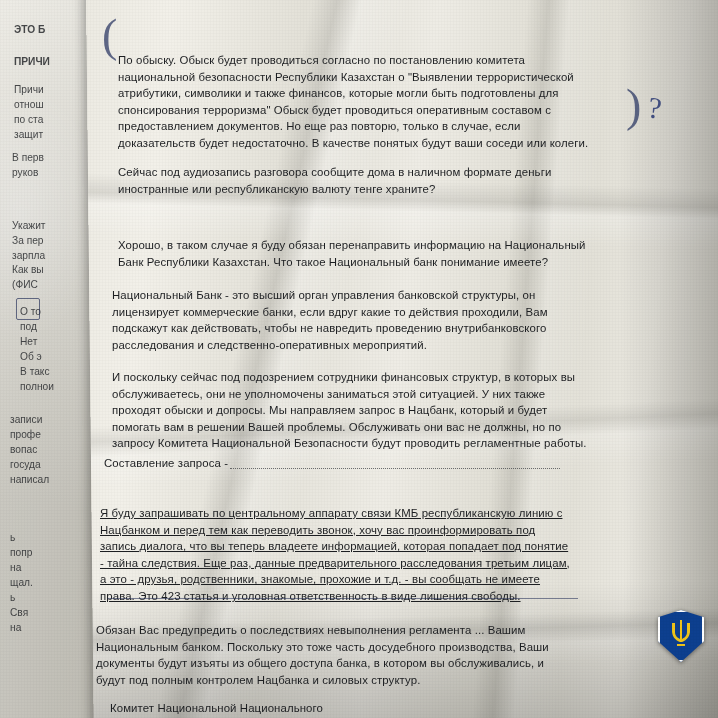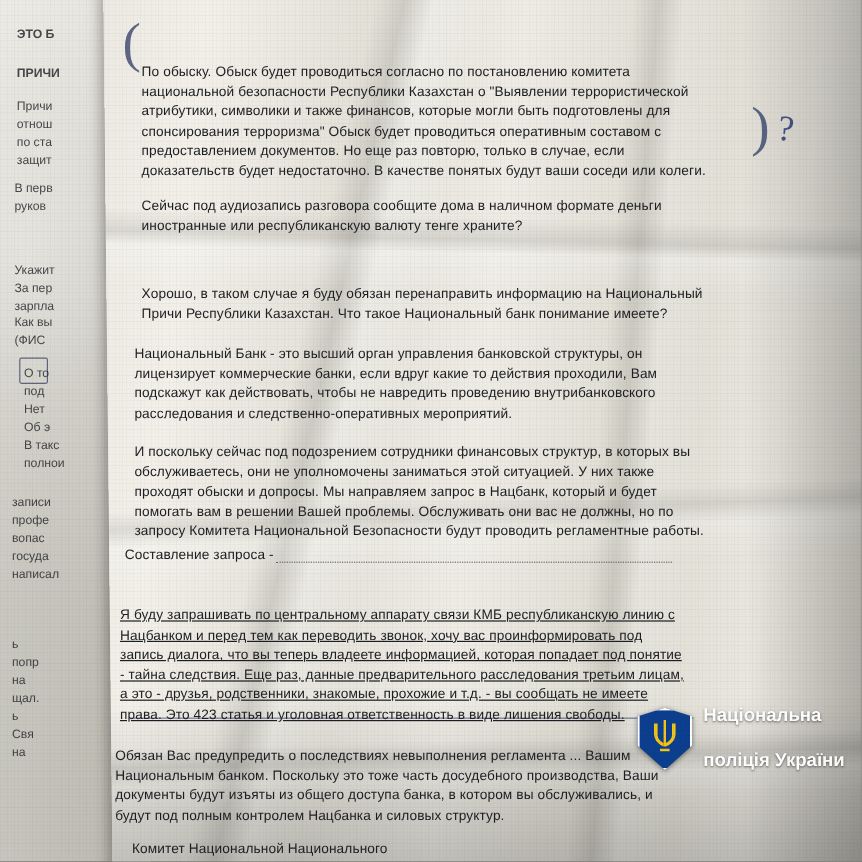--- a/index.html
+++ b/index.html
@@ -262,21 +262,21 @@
 национальной безопасности Республики Казахстан о "Выявлении террористической
 атрибутики, символики и также финансов, которые могли быть подготовлены для
 спонсирования терроризма" Обыск будет проводиться оперативным составом с
 предоставлением документов. Но еще раз повторю, только в случае, если
 доказательств будет недостаточно. В качестве понятых будут ваши соседи или колеги.</div>
 
     <div class="para" style="left:118px; top:152px; width:560px;margin-top:12px;">Сейчас под аудиозапись разговора сообщите дома в наличном формате деньги
 иностранные или республиканскую валюту тенге храните?</div>
 
     <div class="para" style="left:118px; top:237px; width:560px;">Хорошо, в таком случае я буду обязан перенаправить информацию на Национальный
-Причи Республики Казахстан. Что такое Национальный банк понимание имеете?</div>
+Банк Республики Казахстан. Что такое Национальный банк понимание имеете?</div>
 
     <div class="para" style="left:112px; top:287px; width:560px;">Национальный Банк -  это высший орган управления банковской структуры, он
 лицензирует коммерческие банки, если вдруг какие то действия проходили, Вам
 подскажут как действовать, чтобы не навредить проведению внутрибанковского
 расследования и следственно-оперативных мероприятий.</div>
 
     <div class="para" style="left:112px; top:369px; width:566px;">И поскольку сейчас под подозрением сотрудники финансовых структур, в которых вы
 обслуживаетесь, они не уполномочены заниматься этой ситуацией. У них также
 проходят обыски и допросы. Мы направляем запрос в Нацбанк, который и будет
 помогать вам в решении Вашей проблемы. Обслуживать они вас не должны, но по
@@ -309,20 +309,16 @@
   <div class="watermark">
     <div class="wm-emblem">
       <div class="wm-shield"></div>
       <svg class="wm-tryzub" width="24" height="30" viewBox="0 0 24 30" style="position:absolute;left:50%;top:8px;transform:translateX(-50%);">
         <path d="M11 2 L13 2 L13 24 L11 24 Z" fill="#f0c419"></path>
         <path d="M3 5 L6 5 L6 14 C6 18 9 20 11 21 L11 24 C6 22 3 18 3 13 Z" fill="#f0c419"></path>
         <path d="M21 5 L18 5 L18 14 C18 18 15 20 13 21 L13 24 C18 22 21 18 21 13 Z" fill="#f0c419"></path>
         <path d="M8 26 L16 26 L16 28 L8 28 Z" fill="#f0c419"></path>
       </svg>
     </div>
-    <div class="wm-text">
-      <div>Національна</div>
-      <div>поліція України</div>
-    </div>
   </div>
 
   <div class="grain"></div>
 </div>
 
 </body></html>

